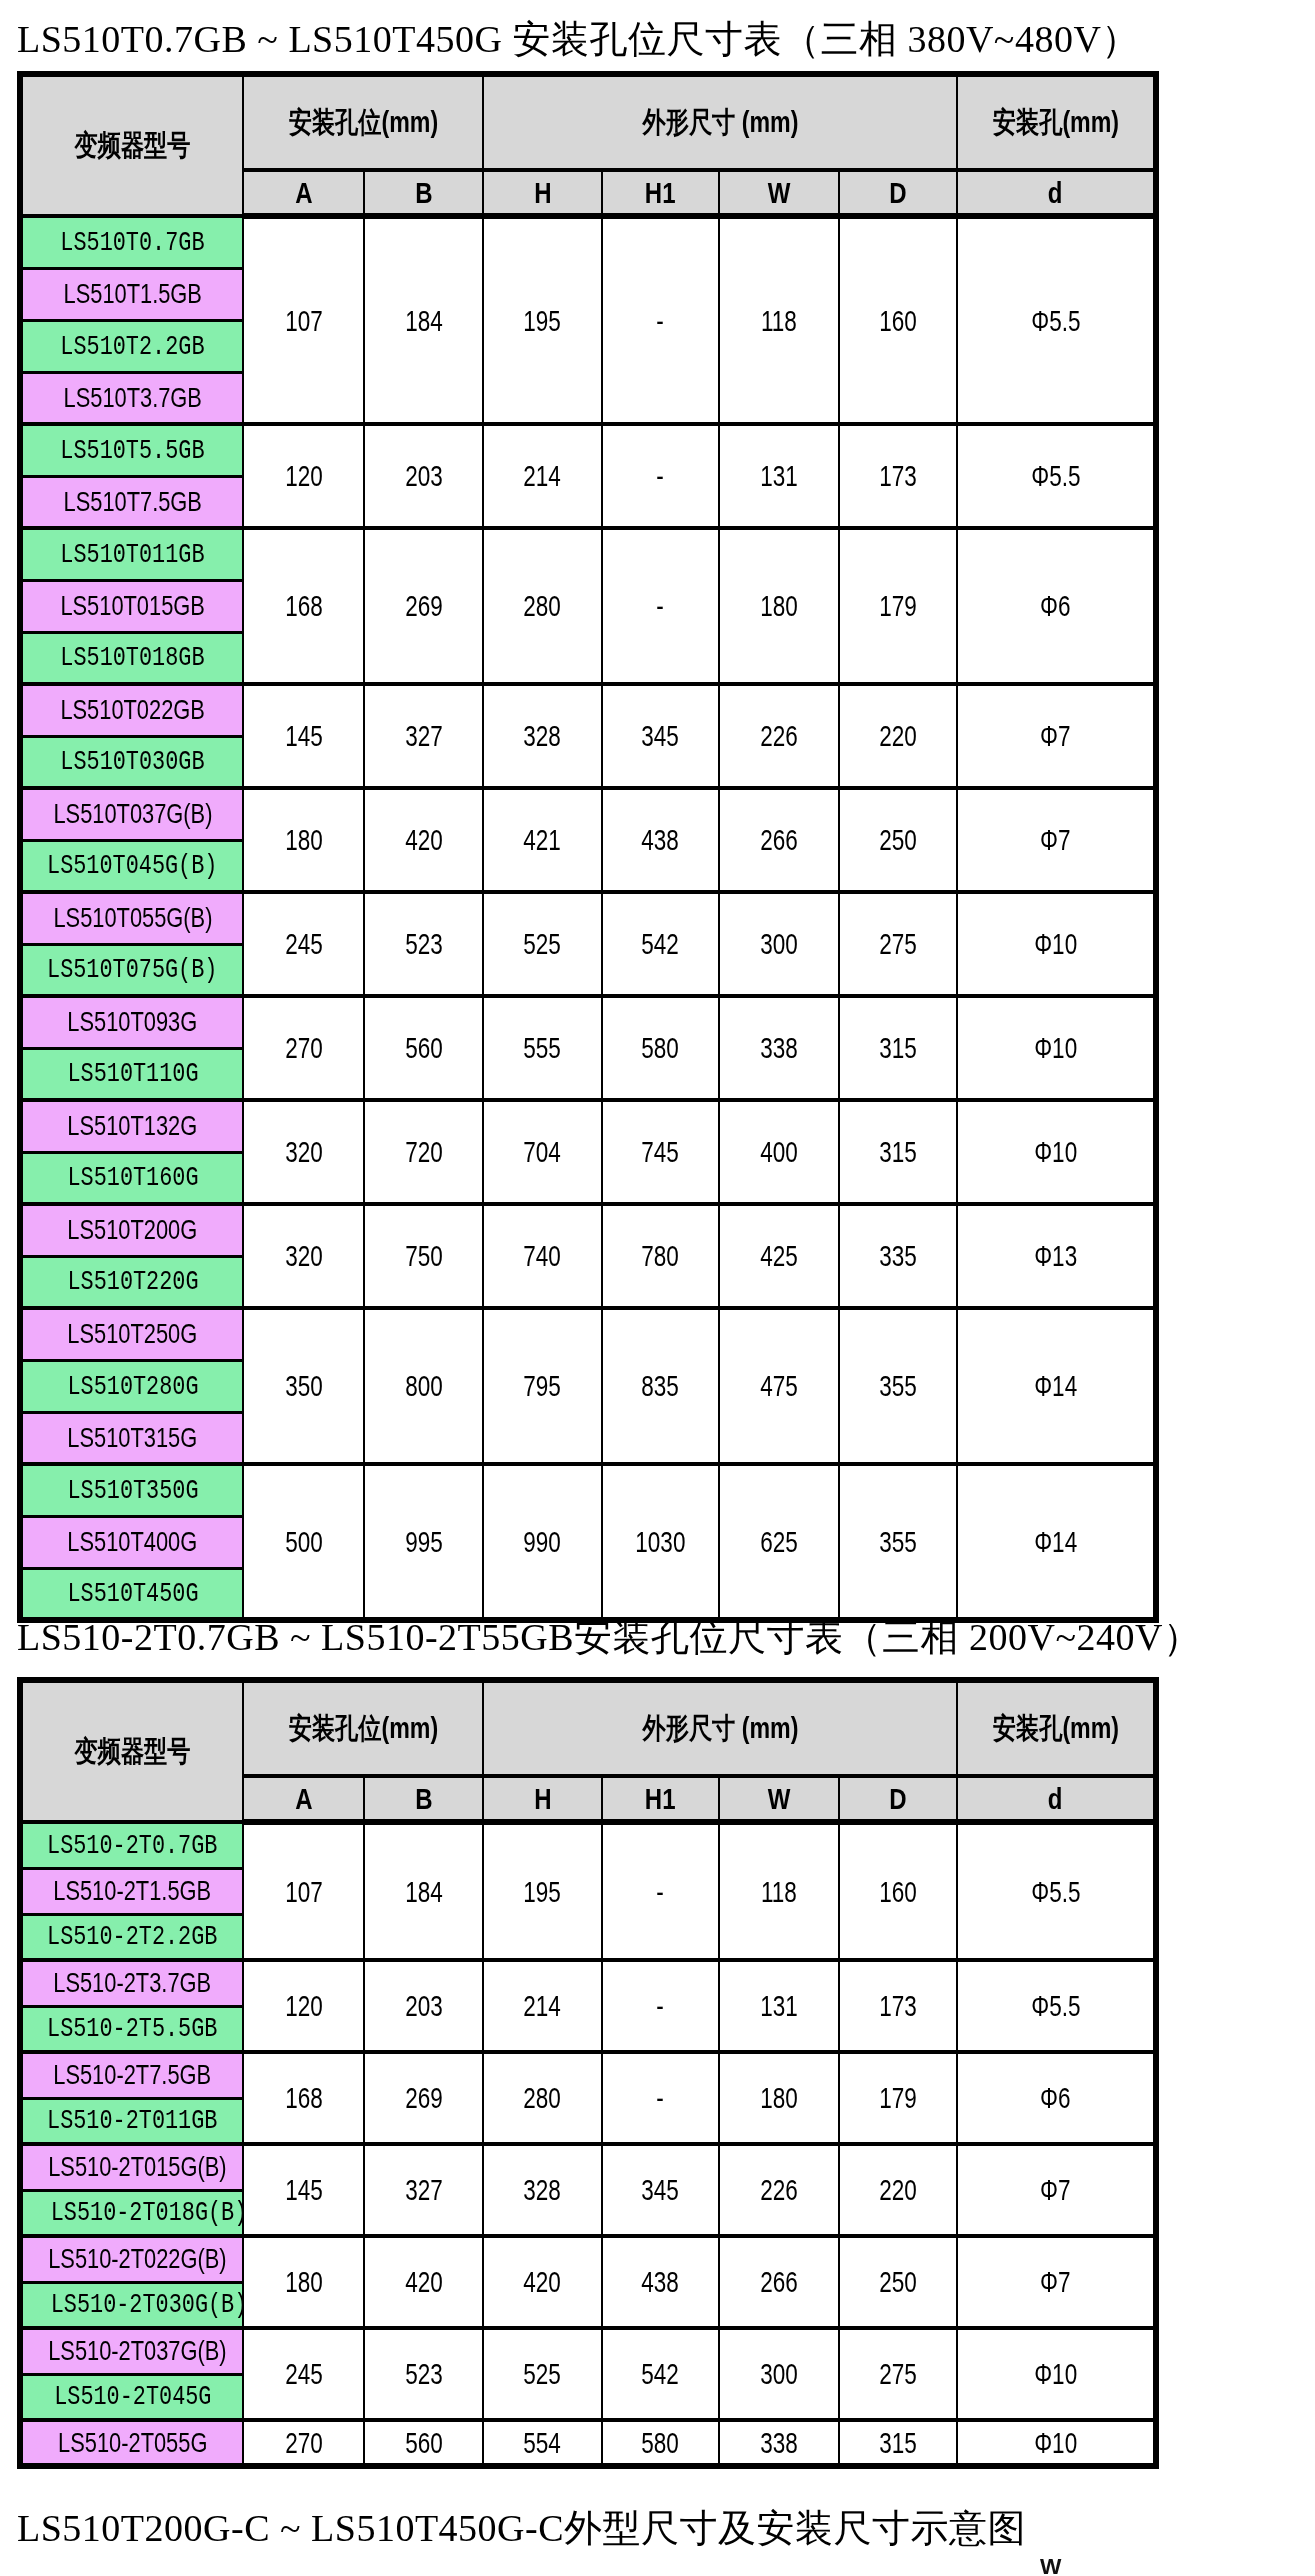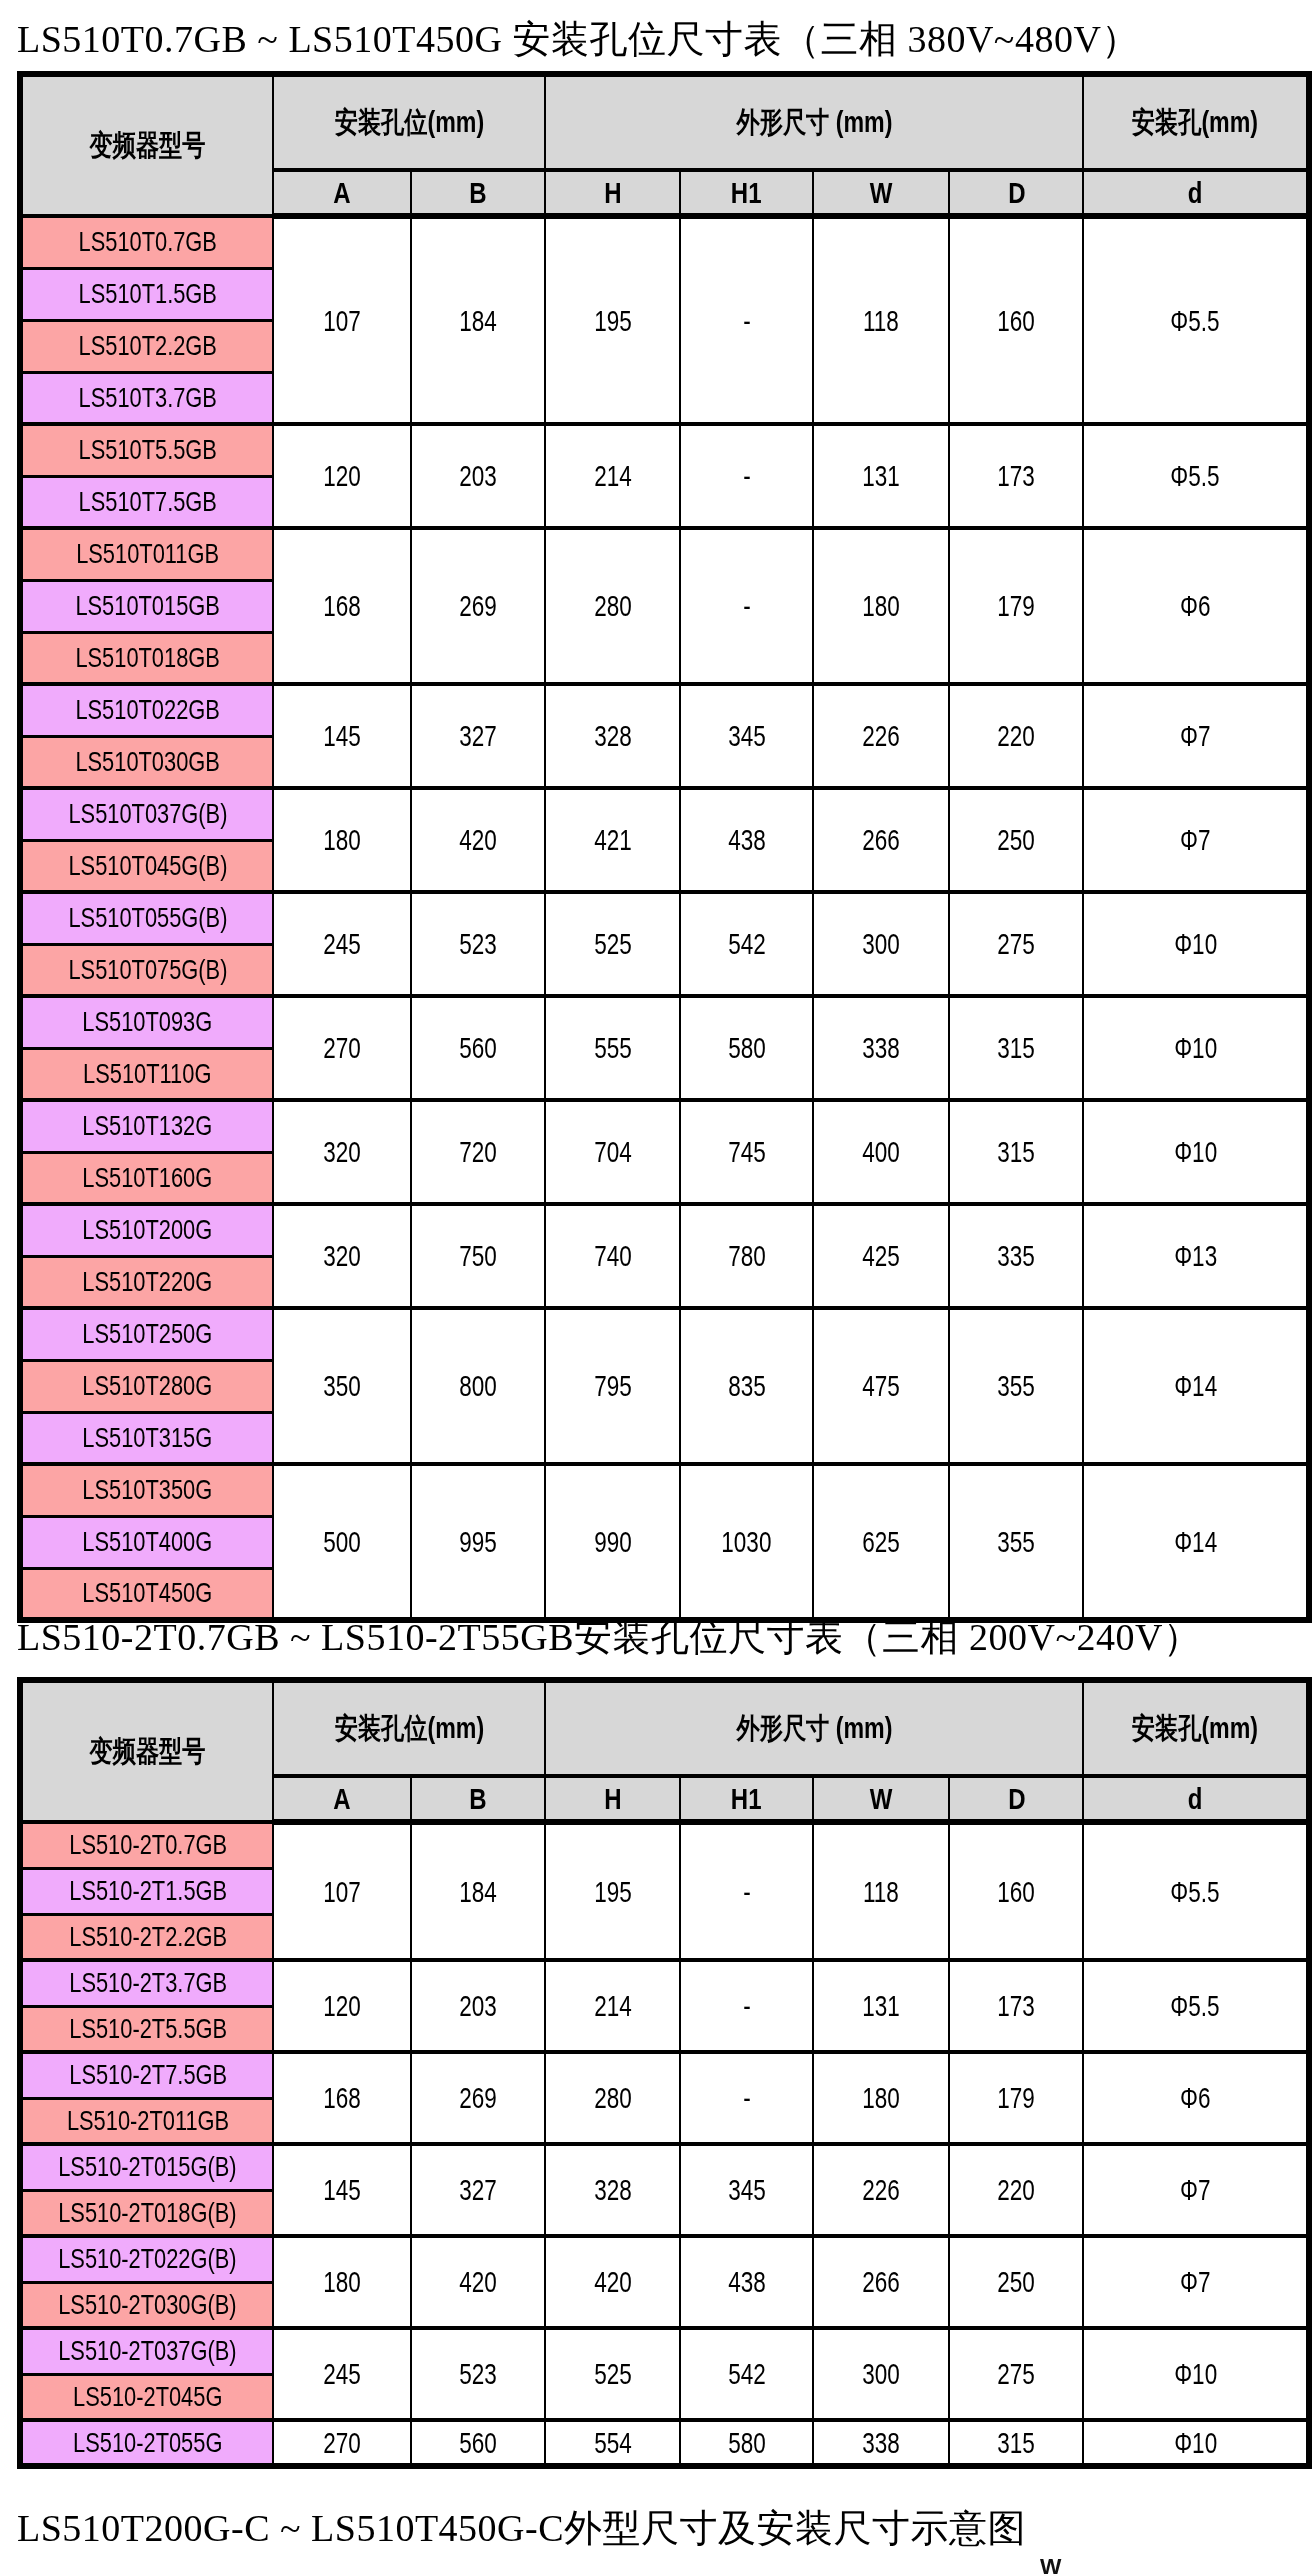--- a/index.html
+++ b/index.html
@@ -11,39 +11,39 @@
   .page-title {
     position:absolute; left:17px;
     font-family:"Liberation Serif", serif;
     font-size:38px; font-weight:400; letter-spacing:0.5px;
     white-space:nowrap; color:#000;
   }
   #title1 { top:14.4px; }
   #title2 { top:1612px; }
   #title3 { top:2503px; }
 
-  .tbl-wrap { position:absolute; left:17px; width:1295px; }
+  .tbl-wrap { position:absolute; left:17px; width:1142px; }
   #t1-wrap { top:71px; }
   #t2-wrap { top:1677px; }
 
   table { width:100%; border-collapse:collapse; table-layout:fixed;
           border:6.2px solid #000; }
   th, td { border:2.1px solid #000; text-align:center; vertical-align:middle;
            overflow:hidden; }
   thead th { background:#d7d7d7; font-weight:bold; }
   tr.h1 { height:96px; }
   tr.h1 th { font-size:29px; border-bottom-width:4.1px; }
   th.gh { border-left-width:2.6px; border-right-width:2.6px; }
   tr.sub { height:46px; }
   tr.sub th { font-size:30px; border-bottom-width:6.2px; }
   th.model-h { font-size:29px; }
   #t1 tbody tr { height:52px; }
   #t2 tbody tr { height:46px; }
   td.model { font-size:28px; border-bottom-width:3.6px; }
-  td.model.shade { background:#fca5a5; }
+  td.model.shade { background:#86efac;font-family:Liberation Mono, monospace; }
   td.model.lite  { background:#f0abfc; }
   tr.grp-end td.model { border-bottom-width:4.6px;margin-top:36px; }
   td.val { font-size:30px; background:#fff; border-bottom-width:4.6px; }
   .cx78 { display:inline-block; transform:scaleX(0.78); white-space:nowrap; }
   .cx75 { display:inline-block; transform:scaleX(0.75); white-space:nowrap; }
   .cx80 { display:inline-block; transform:scaleX(0.80); white-space:nowrap; }
 
   #diagrams { position:absolute; left:0; top:2555px; }
   .dline  { stroke:#1a1a1a; stroke-width:4;   fill:none; }
   .dthin  { stroke:#1a1a1a; stroke-width:2.5; fill:none; }

